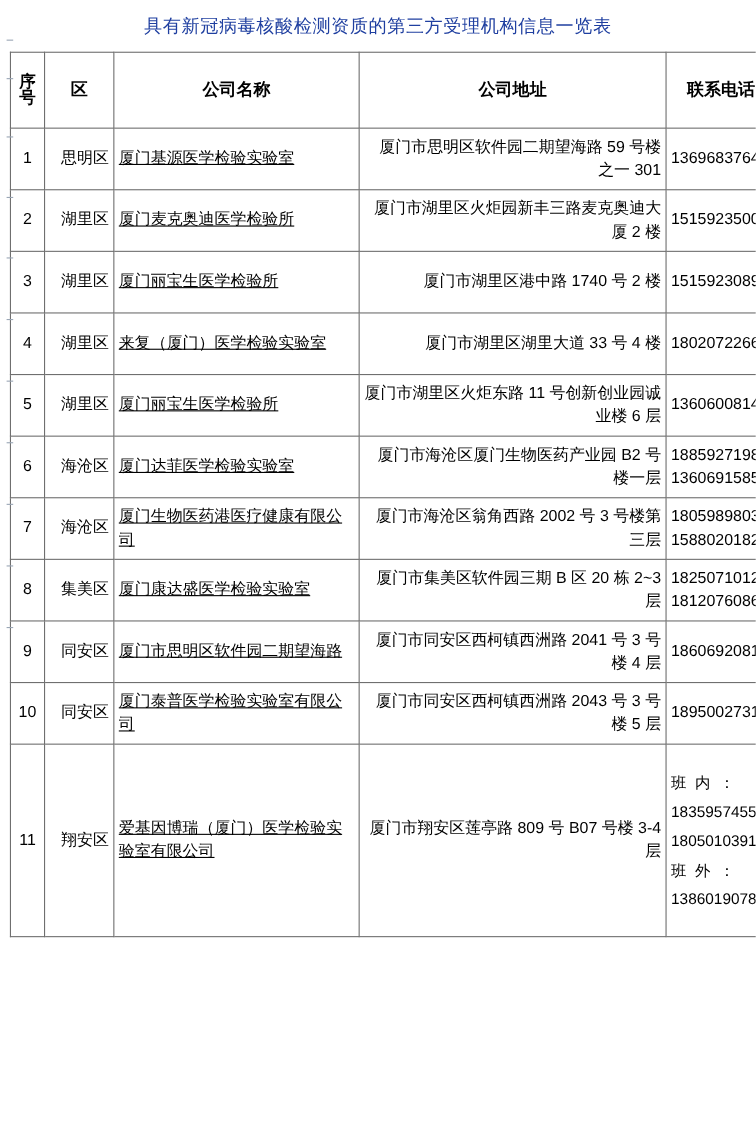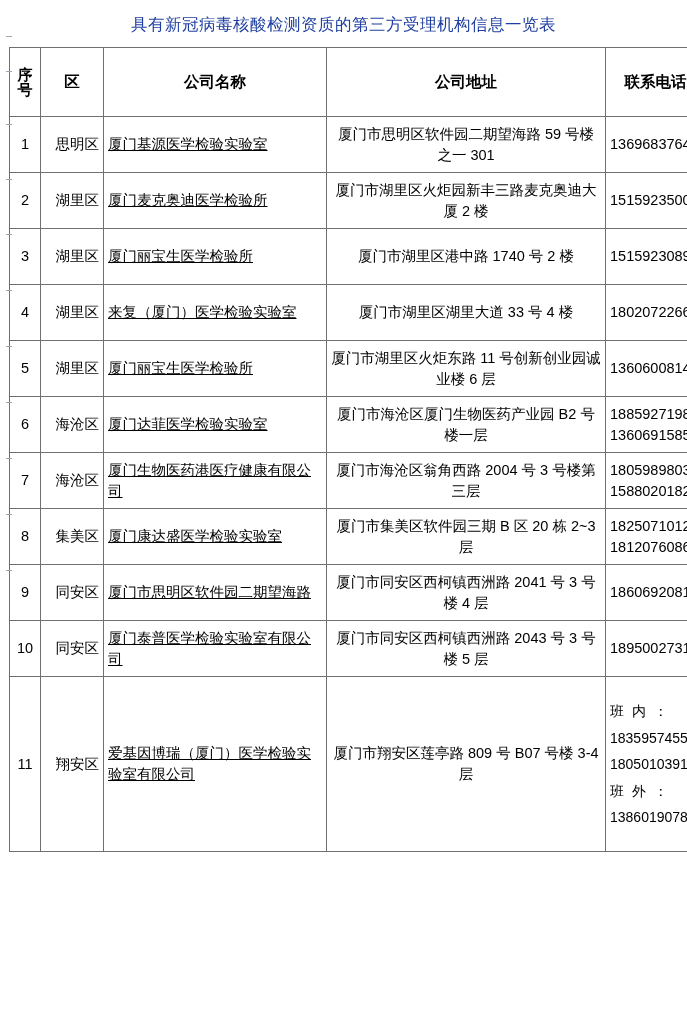--- a/index.html
+++ b/index.html
@@ -86,21 +86,21 @@
     padding-left: 2px;
     padding-right: 1px;
     white-space: nowrap;
   }
   td.name {
     text-align: left;
     font-size: 14.5px;
     text-decoration: underline;
   }
   td.addr {
-    text-align: center;
+    text-align: right;
     font-size: 14.5px;
   }
   td.tel {
     text-align: left;
     font-size: 14px;
     padding-left: 2px;
     padding-right: 1px;
     white-space: nowrap;
   }
   td.tel .tel-line { display: block; }
@@ -211,21 +211,21 @@
         <td class="tel">
           <span class="tel-line">18859271986</span>
           <span class="tel-line">13606915856</span>
         </td>
       </tr>
 
       <tr class="r-tall">
         <td class="seq">7</td>
         <td class="dist">海沧区</td>
         <td class="name">厦门生物医药港医疗健康有限公司</td>
-        <td class="addr">厦门市海沧区翁角西路 2004 号 3 号楼第三层</td>
+        <td class="addr">厦门市海沧区翁角西路 2002 号 3 号楼第三层</td>
         <td class="tel">
           <span class="tel-line">18059898030</span>
           <span class="tel-line">15880201823</span>
         </td>
       </tr>
 
       <tr class="r-tall">
         <td class="seq">8</td>
         <td class="dist">集美区</td>
         <td class="name">厦门康达盛医学检验实验室</td>

